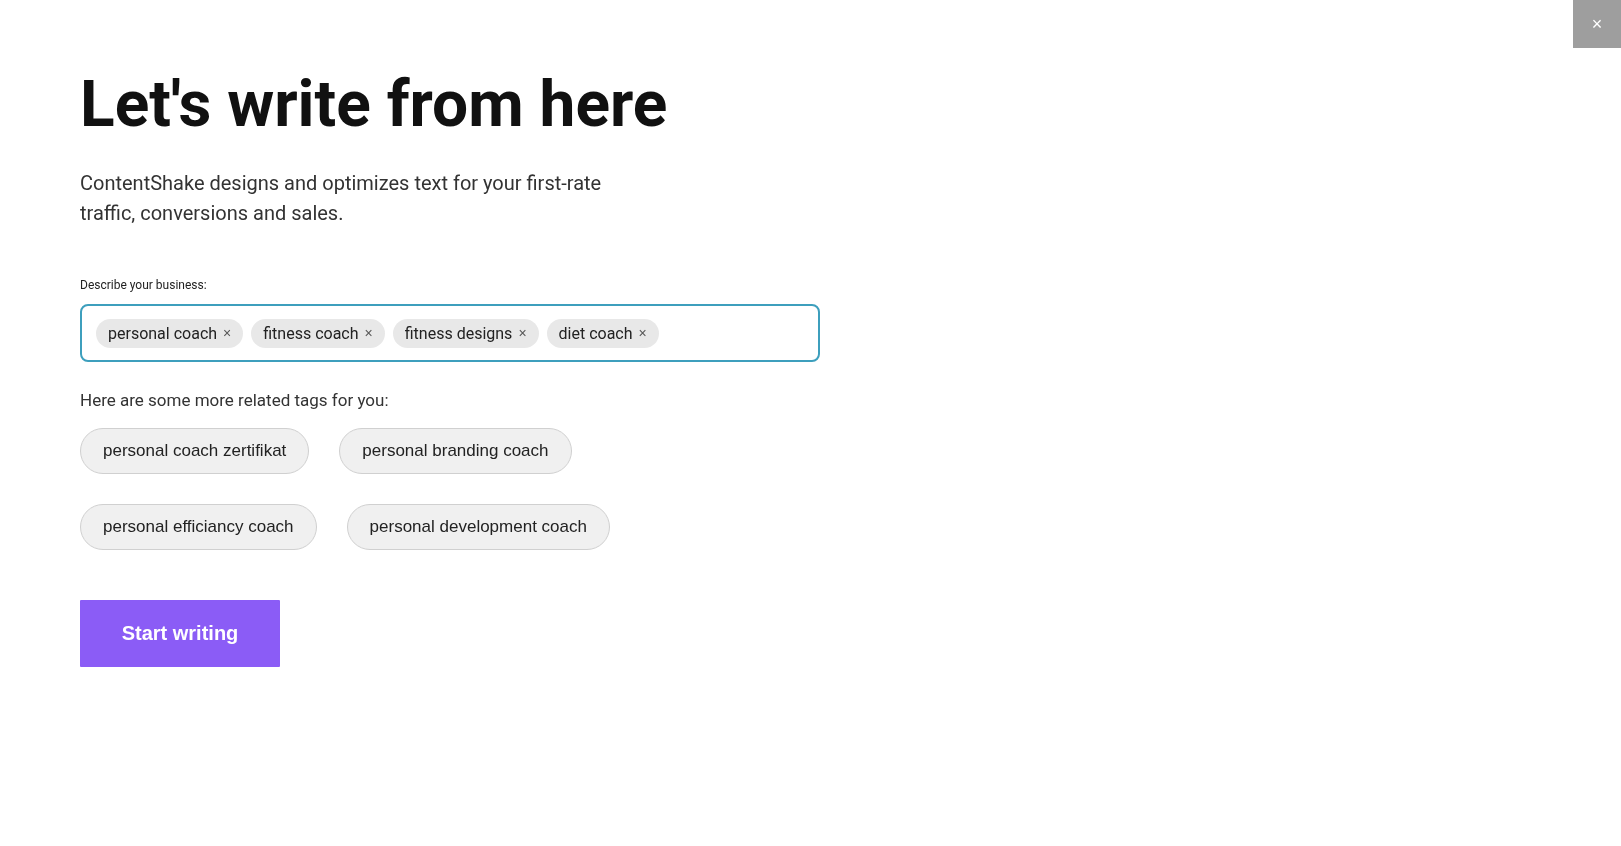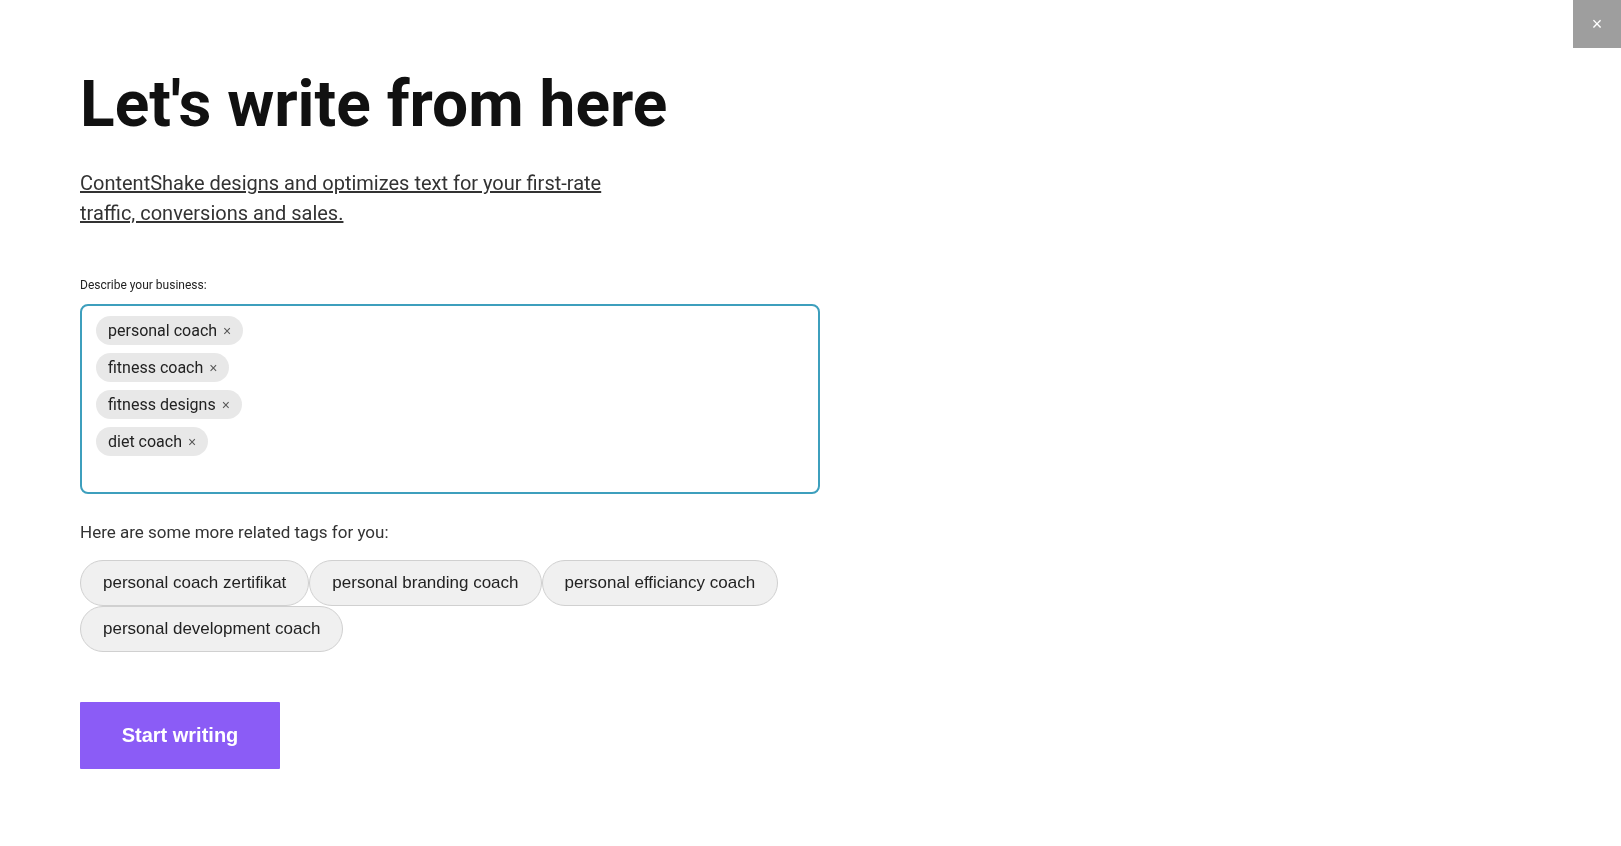--- a/index.html
+++ b/index.html
@@ -45,43 +45,41 @@
       line-height: 1.1;
       margin-bottom: 28px;
     }
 
     .subtitle {
       font-size: 20px;
       color: #333333;
       line-height: 1.5;
       margin-bottom: 50px;
       max-width: 560px;
-      text-decoration: underline;
     }
 
     .field-label {
       font-size: 12px;
       color: #222222;
       margin-bottom: 12px;
       font-weight: 400;
     }
 
     .tags-input-container {
       display: flex;
       flex-wrap: wrap;
-      align-items: flex-start;
+      align-items: center;
       gap: 8px;
       border: 2px solid #3d9fbd;
       border-radius: 8px;
       padding: 10px 14px;
       min-height: 58px;
       max-width: 870px;
       background: #ffffff;
       cursor: text;
-      flex-direction: column;
     }
 
     .tag {
       display: flex;
       align-items: center;
       gap: 6px;
       background: #e8e8e8;
       border-radius: 20px;
       padding: 5px 12px;
       font-size: 16px;
@@ -114,21 +112,21 @@
     .related-tags-label {
       font-size: 17px;
       color: #333333;
       margin-top: 28px;
       margin-bottom: 18px;
     }
 
     .suggestion-tags {
       display: flex;
       flex-wrap: wrap;
-      gap: 0;
+      gap: 30px;
       max-width: 1050px;
     }
 
     .suggestion-tag {
       background: #f0f0f0;
       border: 1.5px solid #d0d0d0;
       border-radius: 30px;
       padding: 12px 22px;
       font-size: 17px;
       color: #222222;

